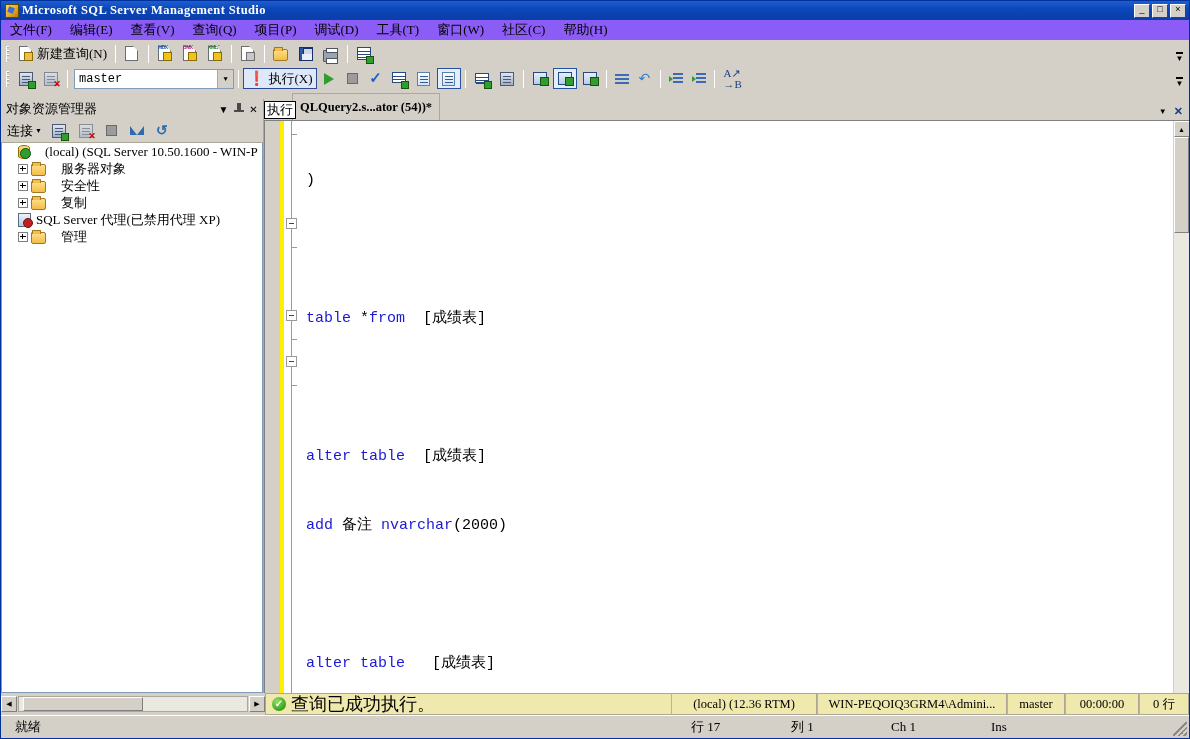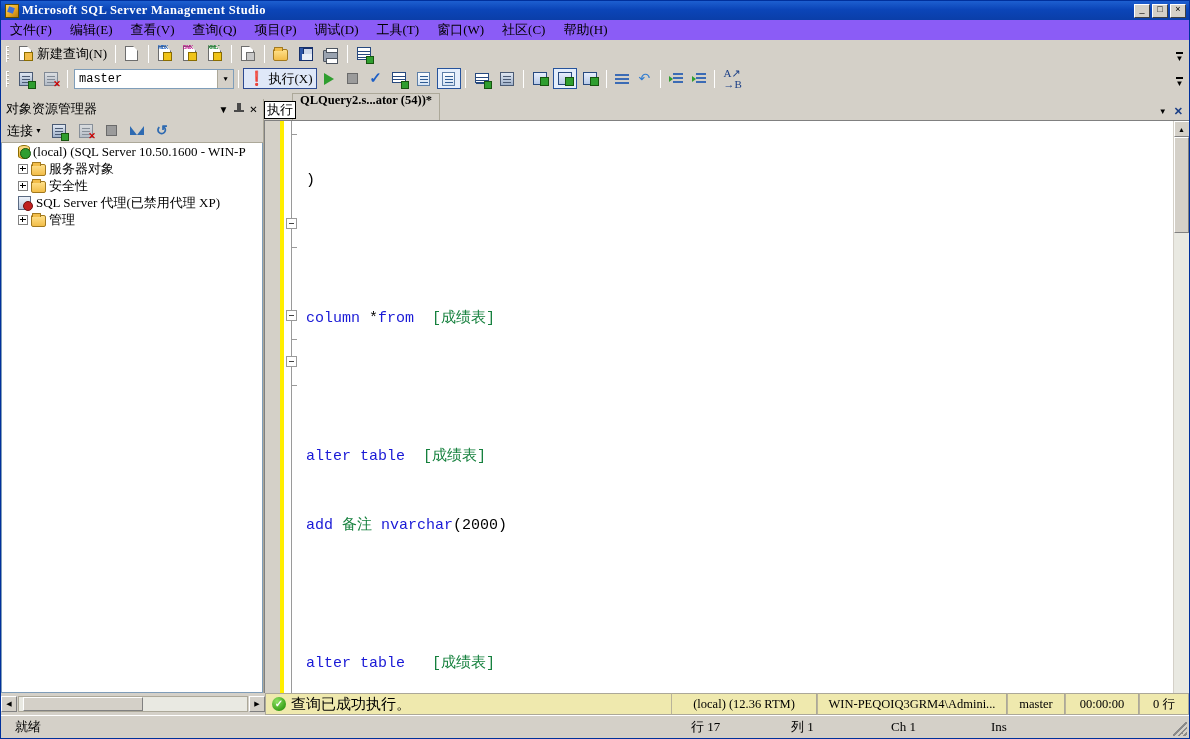--- a/index.html
+++ b/index.html
@@ -309,21 +309,21 @@
   .exp {
     width: 10px; height: 10px; border: 1px solid #808080; background: #fff;
     margin: 0 3px 0 16px; position: relative; flex: none;
   }
   .exp:before {
     content: ""; position: absolute; left: 1px; top: 3px; width: 6px; height: 1px; background: #000;
   }
   .exp:after {
     content: ""; position: absolute; left: 3px; top: 1px; width: 1px; height: 5px; background: #000;
   }
-  .tree-lbl { padding-left: 3px; }
+  .tree-lbl { padding-left: 15px; }
   .tree-lbl.sel { background: #d8d8c8; }
   .ico-db {
     width: 12px; height: 14px;
     background: linear-gradient(180deg,#ffe08a 0%,#e0a82e 100%);
     border: 1px solid #8a6d00; border-radius: 6px / 3px; position: relative; flex: none;
   }
   .ico-db:after {
     content: ""; position: absolute; right: -2px; bottom: -1px;
     width: 9px; height: 9px; background: #2f9e2f; border-radius: 50%;
     border: 1px solid #17550f;
@@ -344,21 +344,21 @@
     flex: 1; display: flex; flex-direction: column; background: #d4d0c8;
     position: relative;
   }
   .tabstrip {
     height: 21px; background: #d4d0c8; display: flex; align-items: flex-end;
     position: relative; padding-left: 6px;
   }
   .tab {
     height: 27px; background: #d4d0c8;
     border: 1px solid #aca899; border-bottom: none;
-    display: flex; align-items: flex-end; padding: 12px 7px;
+    display: flex; align-items: center; padding: 12px 7px;
     font-family: "Liberation Serif", serif; font-size: 12.5px;
     font-weight: bold; white-space: nowrap;
   }
   .tabstrip .spacer { flex: 1; }
   .tab-ctl {
     display: flex; align-items: center; gap: 7px; padding: 0 6px 2px 0;
     font-size: 11px;
   }
   .tooltip-exec {
     position: absolute; left: 0; top: 2px;
@@ -389,21 +389,21 @@
   .otick {
     position: absolute; left: 7px; width: 6px; height: 1px; background: #9a9a9a;
   }
   .code {
     flex: 1; position: relative; overflow: hidden;
     font-family: "Liberation Mono", monospace; font-size: 15px;
     line-height: 23px; padding-top: 2px; white-space: pre;
   }
   .cl { height: 23px; padding-left: 6px; }
   .kw { color: #1919d6; }
-  .tbl { color: #15803d; text-align: center; }
+  .tbl { color: #000000; text-align: center; }
   .num, .punct { color: #000; }
 
   .vscroll {
     width: 16px; background: #e9e9e2; flex: none;
     display: flex; flex-direction: column; align-items: center;
     border-left: 1px solid #d4d0c8;
   }
   .sc-btn {
     width: 16px; height: 16px; background: #d4d0c8;
     border: 1px solid #fff; border-right-color: #808080; border-bottom-color: #808080;
@@ -740,20 +740,25 @@
           <span class="exp"></span>
           <span class="ico-folder"></span>
           <span class="tree-lbl">服务器对象</span>
         </div>
         <div class="tree-row">
           <span class="exp"></span>
           <span class="ico-folder"></span>
           <span class="tree-lbl">安全性</span>
         </div>
         <div class="tree-row">
+          <span class="exp"></span>
+          <span class="ico-folder"></span>
+          <span class="tree-lbl">复制</span>
+        </div>
+        <div class="tree-row">
           <span class="ico-agent"></span>
           <span class="tree-lbl" style="padding-left:5px">SQL Server 代理(已禁用代理 XP)</span>
         </div>
         <div class="tree-row">
           <span class="exp"></span>
           <span class="ico-folder"></span>
           <span class="tree-lbl">管理</span>
         </div>
       </div>
     </div>
@@ -781,21 +786,21 @@
           <div class="obox" style="top:97px"></div>
           <div class="otick" style="top:126px"></div>
           <div class="obox" style="top:189px"></div>
           <div class="otick" style="top:218px"></div>
           <div class="obox" style="top:235px"></div>
           <div class="otick" style="top:264px"></div>
         </div>
         <div class="code">
           <div class="cl"><span class="punct">)</span></div>
           <div class="cl">&nbsp;</div>
-          <div class="cl"><span class="kw">column </span><span class="punct">*</span><span class="kw">from </span><span class="tbl"> [成绩表]</span></div>
+          <div class="cl"><span class="kw">table </span><span class="punct">*</span><span class="kw">from </span><span class="tbl"> [成绩表]</span></div>
           <div class="cl">&nbsp;</div>
           <div class="cl"><span class="kw">alter table </span><span class="tbl"> [成绩表]</span></div>
           <div class="cl"><span class="kw">add </span><span class="tbl">备注 </span><span class="kw">nvarchar</span><span class="punct">(2000)</span></div>
           <div class="cl">&nbsp;</div>
           <div class="cl"><span class="kw">alter table </span><span class="tbl">  [成绩表]</span></div>
           <div class="cl"><span class="kw">alter column </span><span class="tbl">备注 </span><span class="kw">nvarchar</span><span class="punct">(1000)</span></div>
           
           
           
         </div>
@@ -815,21 +820,21 @@
   <div class="statusbar">
     <div class="sb-left">
       <div class="sc-btn-h" style="height:16px">◀</div>
       <div class="hs">
         <div class="sc-thumb-h" style="width:120px;margin-left:4px"></div>
       </div>
       <div class="sc-btn-h" style="height:16px">▶</div>
     </div>
     <div class="sb-q">
       <span class="ok-icon">✓</span>
-      <span style="font-family:Liberation Mono, monospace;font-size:15px">查询已成功执行。</span>
+      <span style="font-family:Liberation Mono, monospace;font-size:18px">查询已成功执行。</span>
     </div>
     <div class="sb-cell" style="width:146px">(local) (12.36 RTM)</div>
     <div class="sb-cell" style="width:190px">WIN-PEQOIQ3GRM4\Admini...</div>
     <div class="sb-cell" style="width:58px">master</div>
     <div class="sb-cell" style="width:74px">00:00:00</div>
     <div class="sb-cell" style="width:50px">0 行</div>
   </div>
 
   <div class="botbar">
     <div class="ready">就绪</div>

